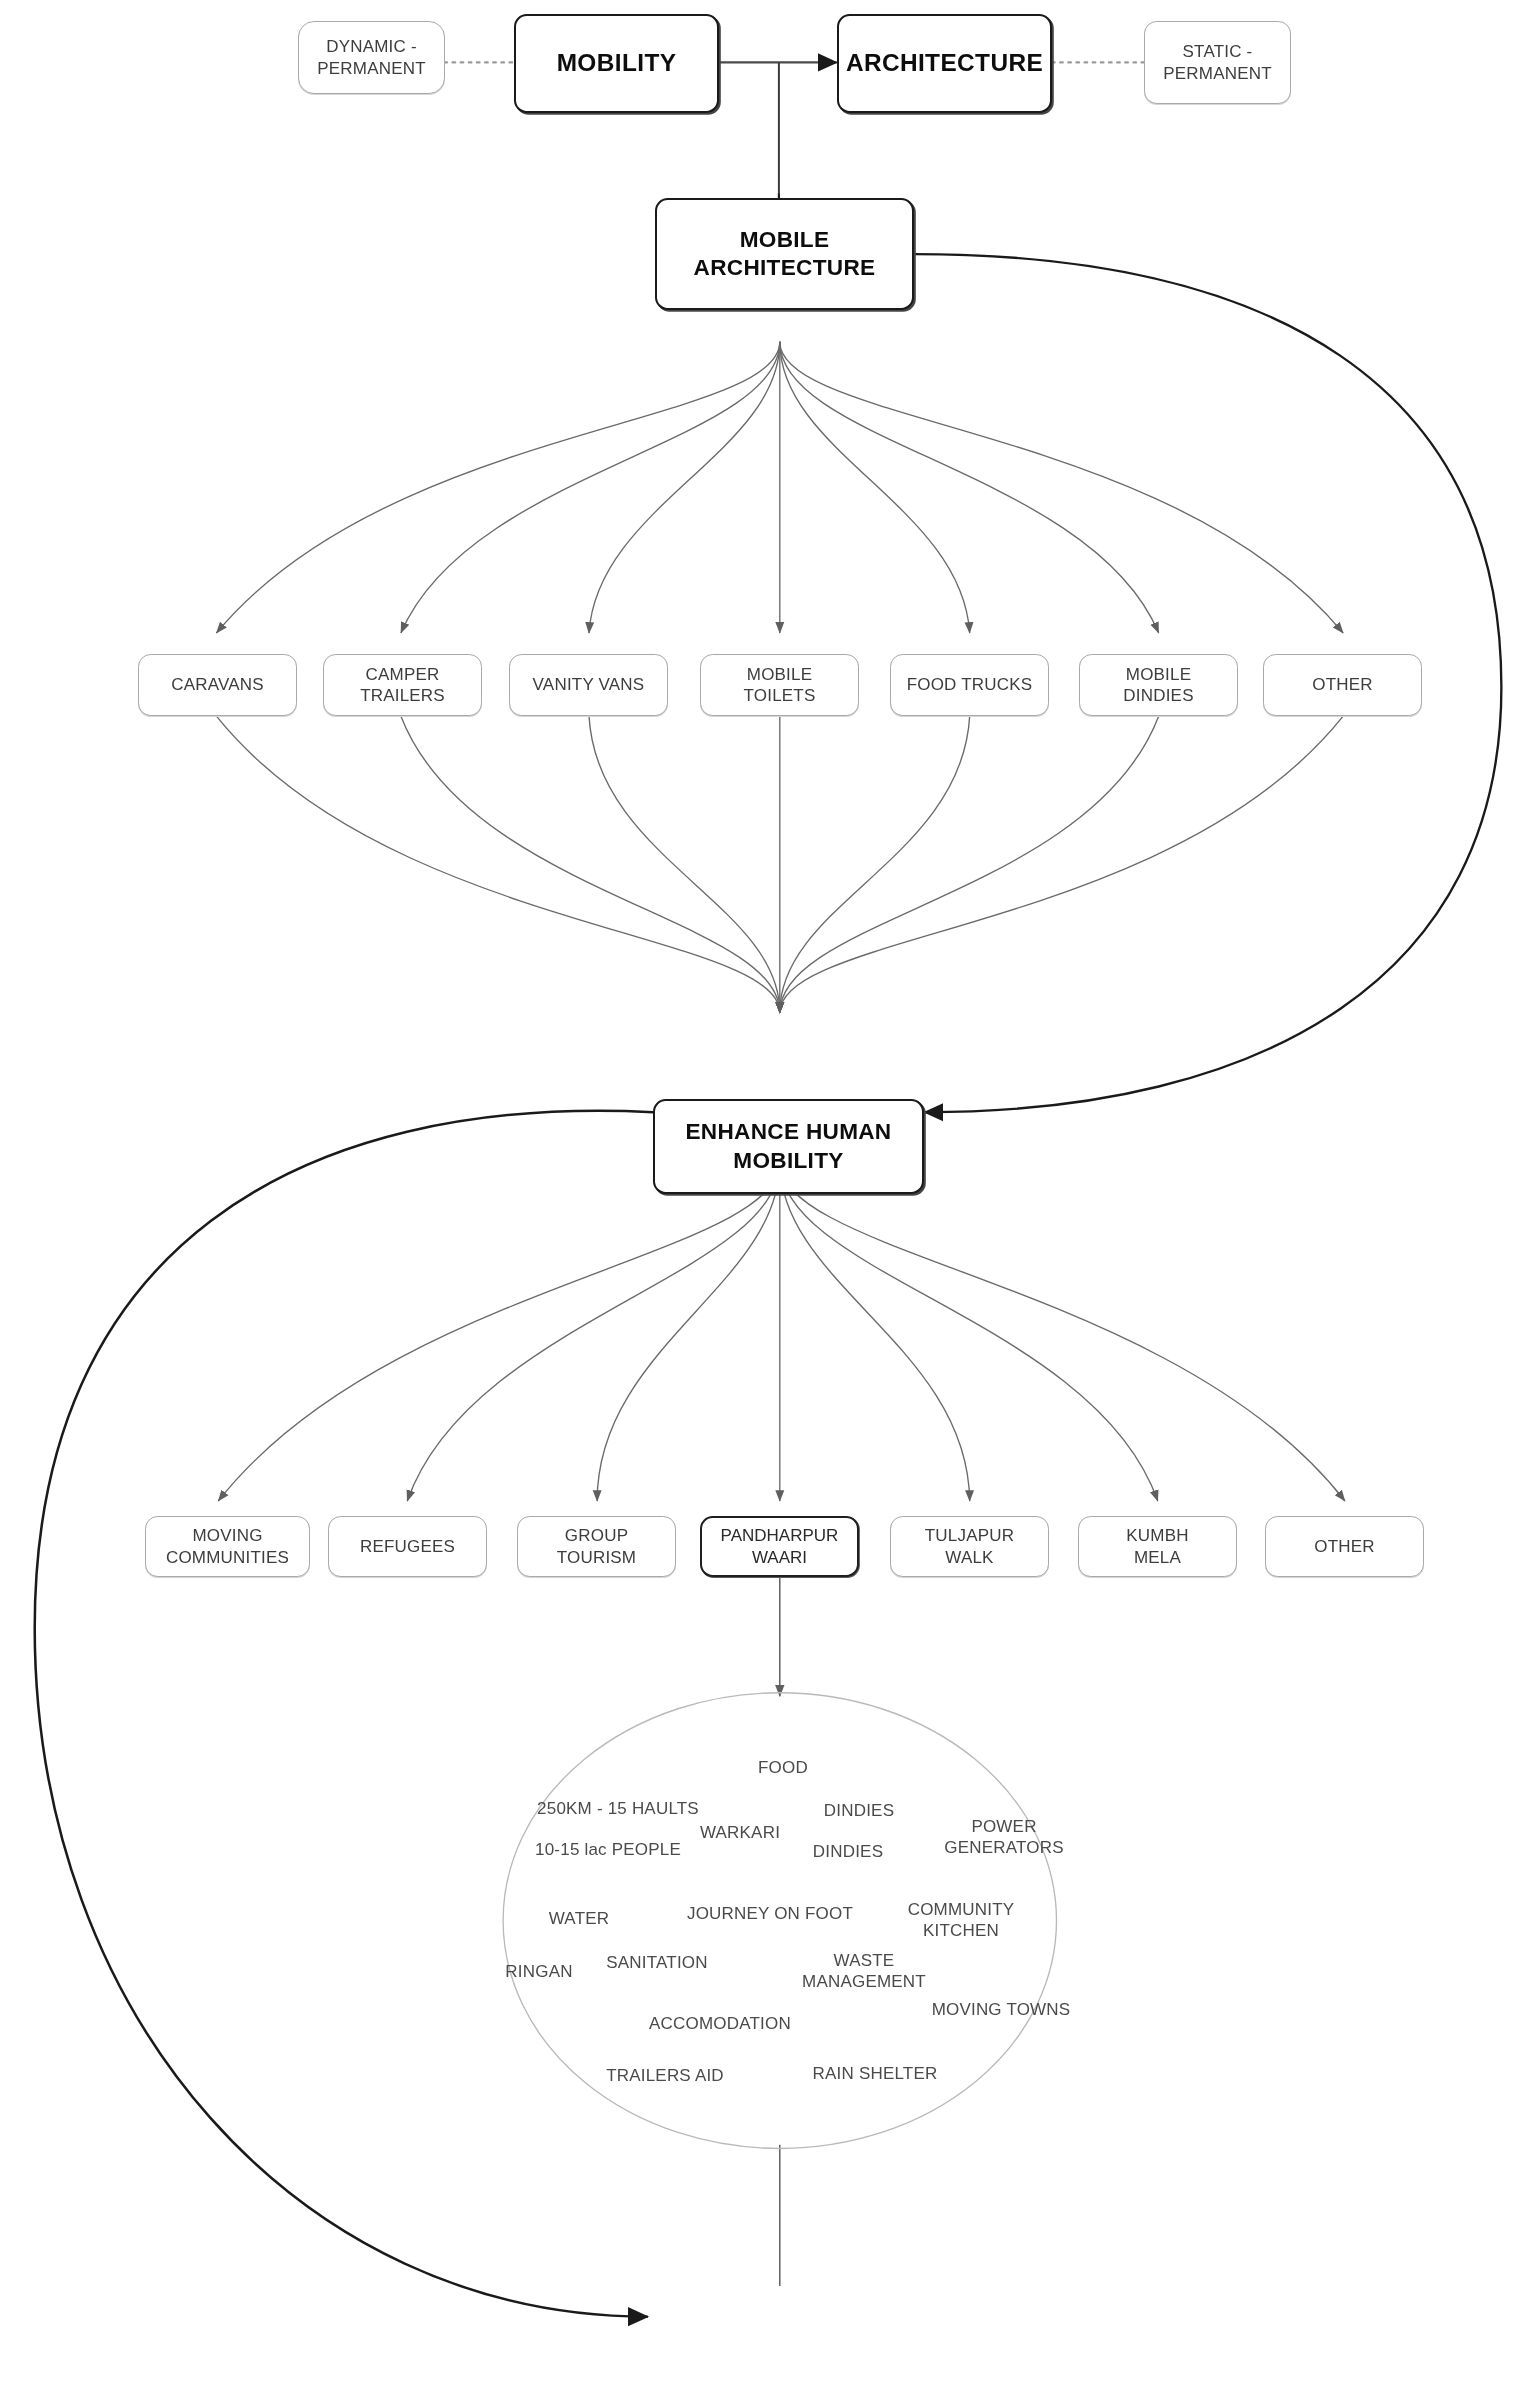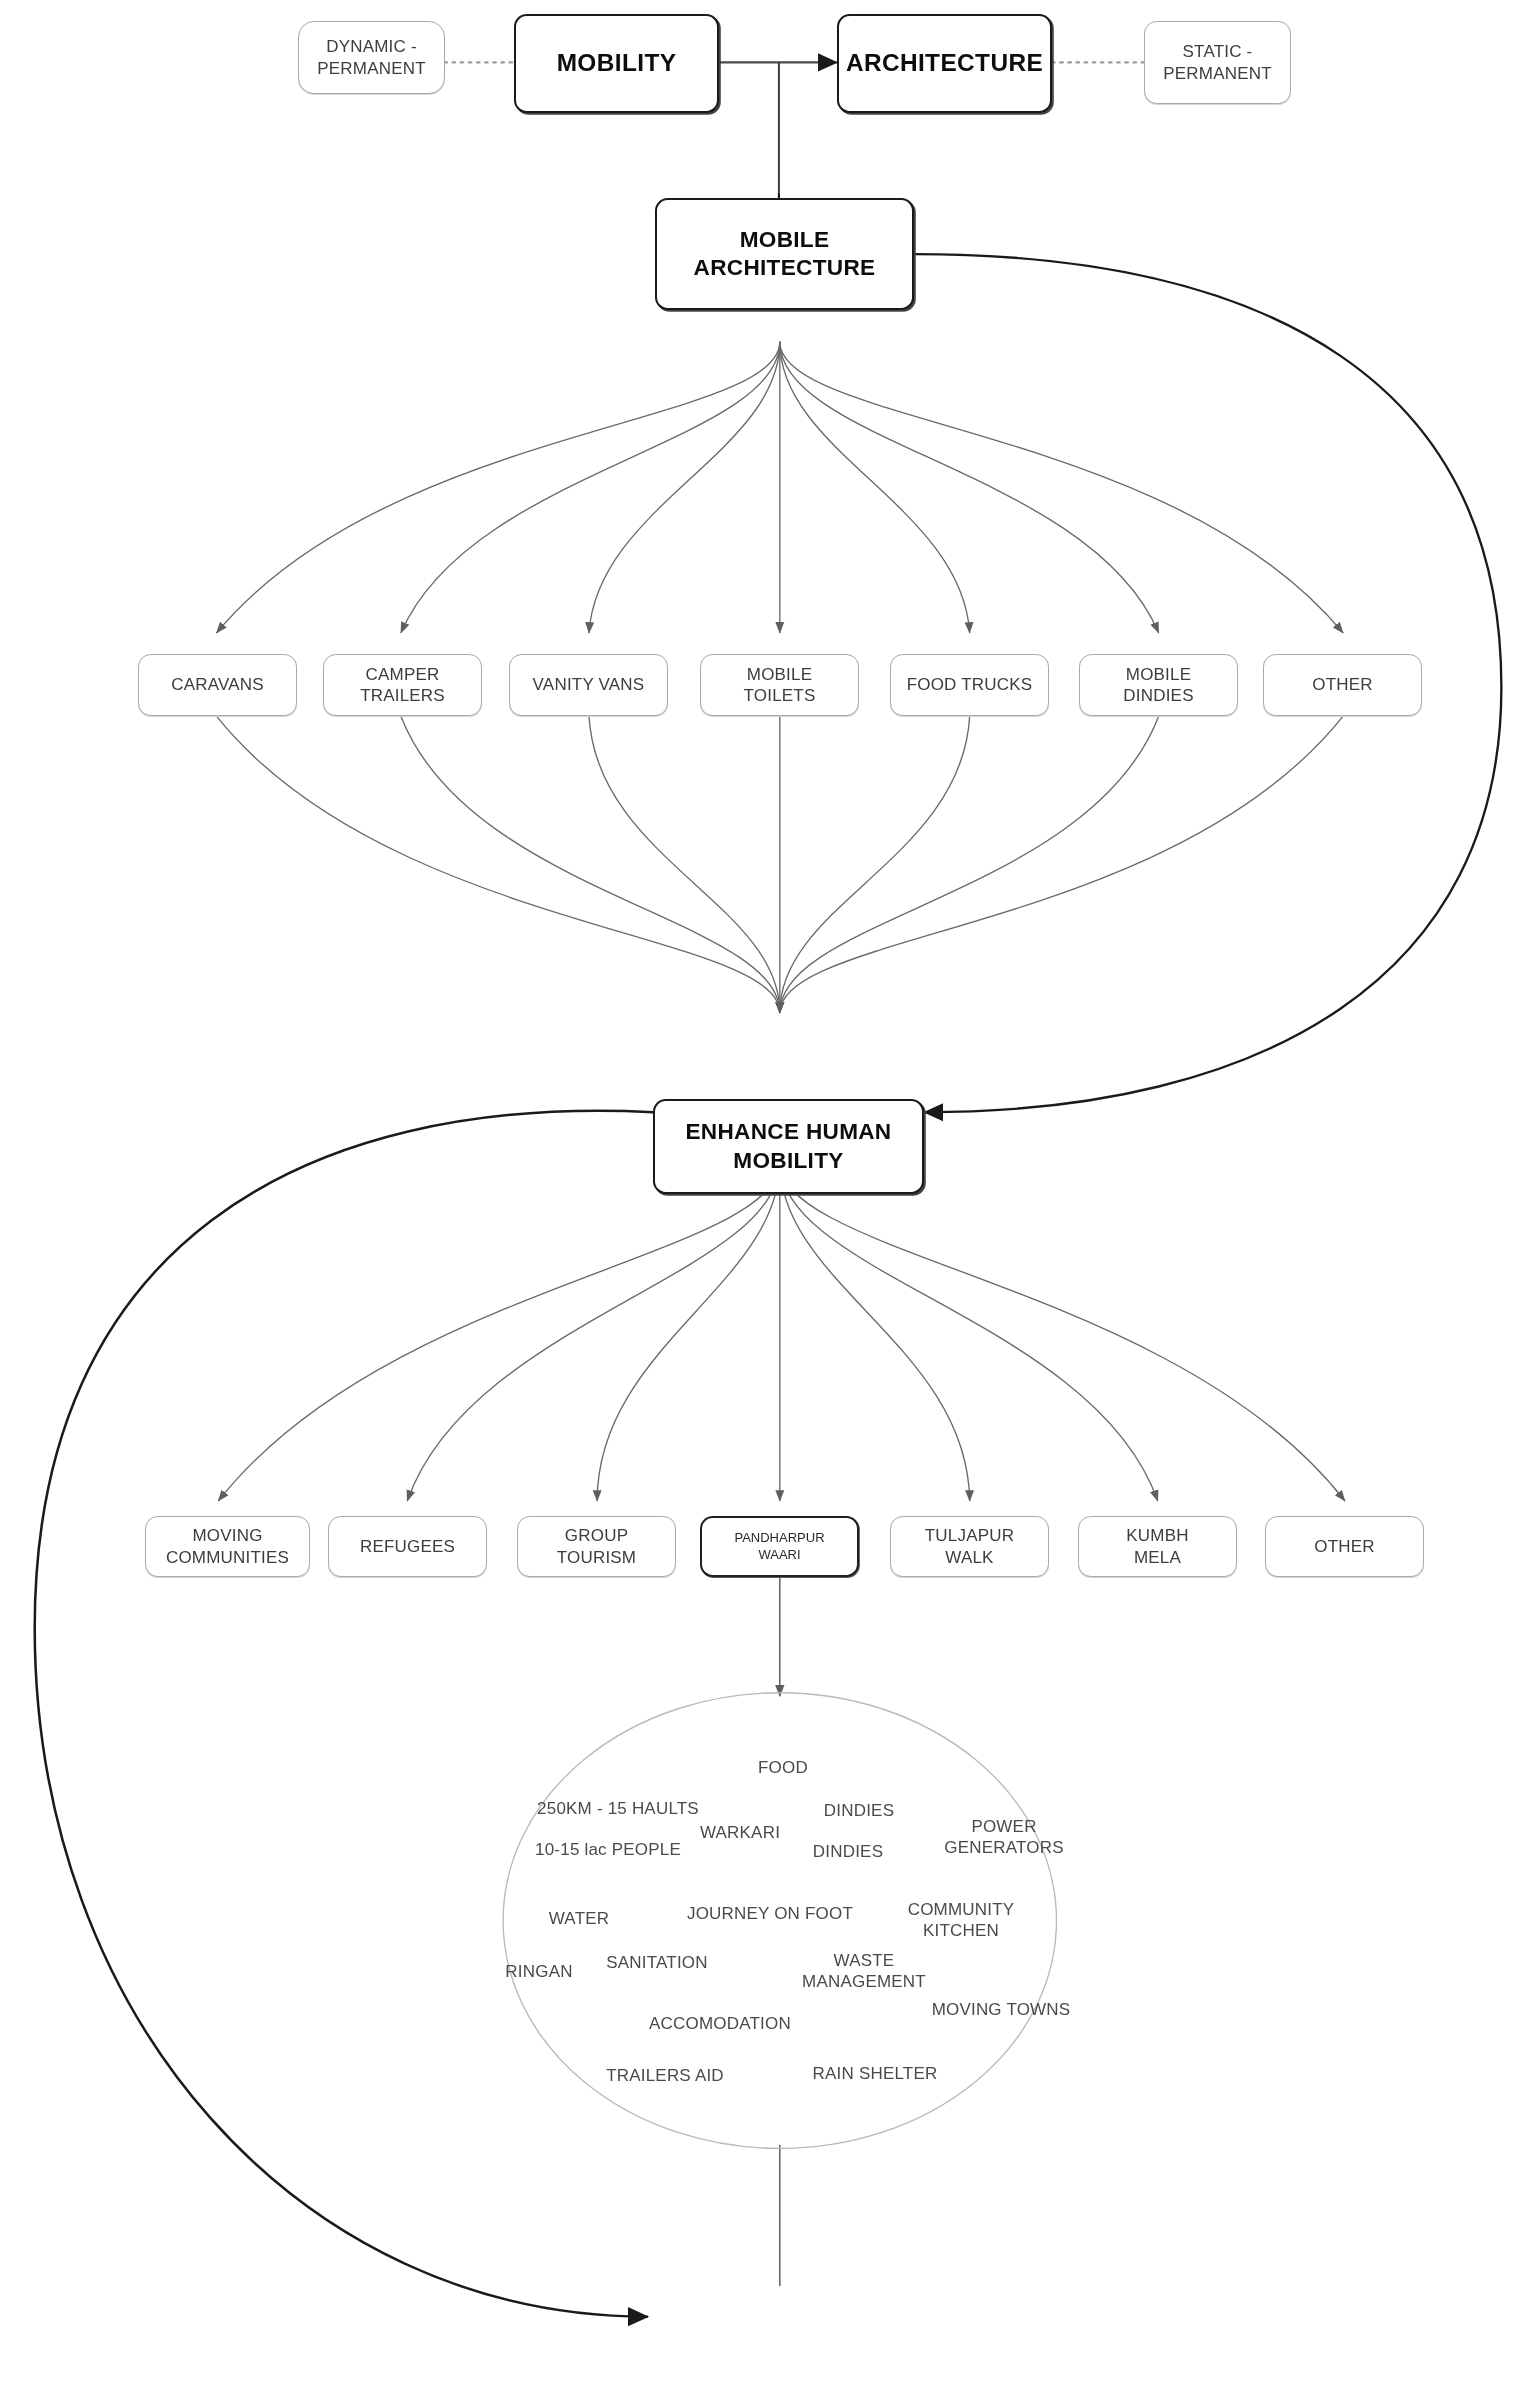--- a/index.html
+++ b/index.html
@@ -55,21 +55,21 @@
     font-size: 24.4px;
     letter-spacing: 0.4px;
   }
   .node.strong.mid {
     font-size: 22.6px;
     letter-spacing: 0.3px;
   }
   
   .node.outline-dark {
     border: 2.4px solid #1f1f1f;
-    font-size: 13px;
+    font-size: 17px;
     color: #2a2a2a;
     box-shadow: 0.9px 0.9px 0 #5a5a5a;
   }
   .node .lbl { display: block; width: 100%; }
   .node .lbl .ln { display: block; }
 
   .ellipse-label {
     position: absolute;
     font-size: 17px;
     color: #4a4a4a;

